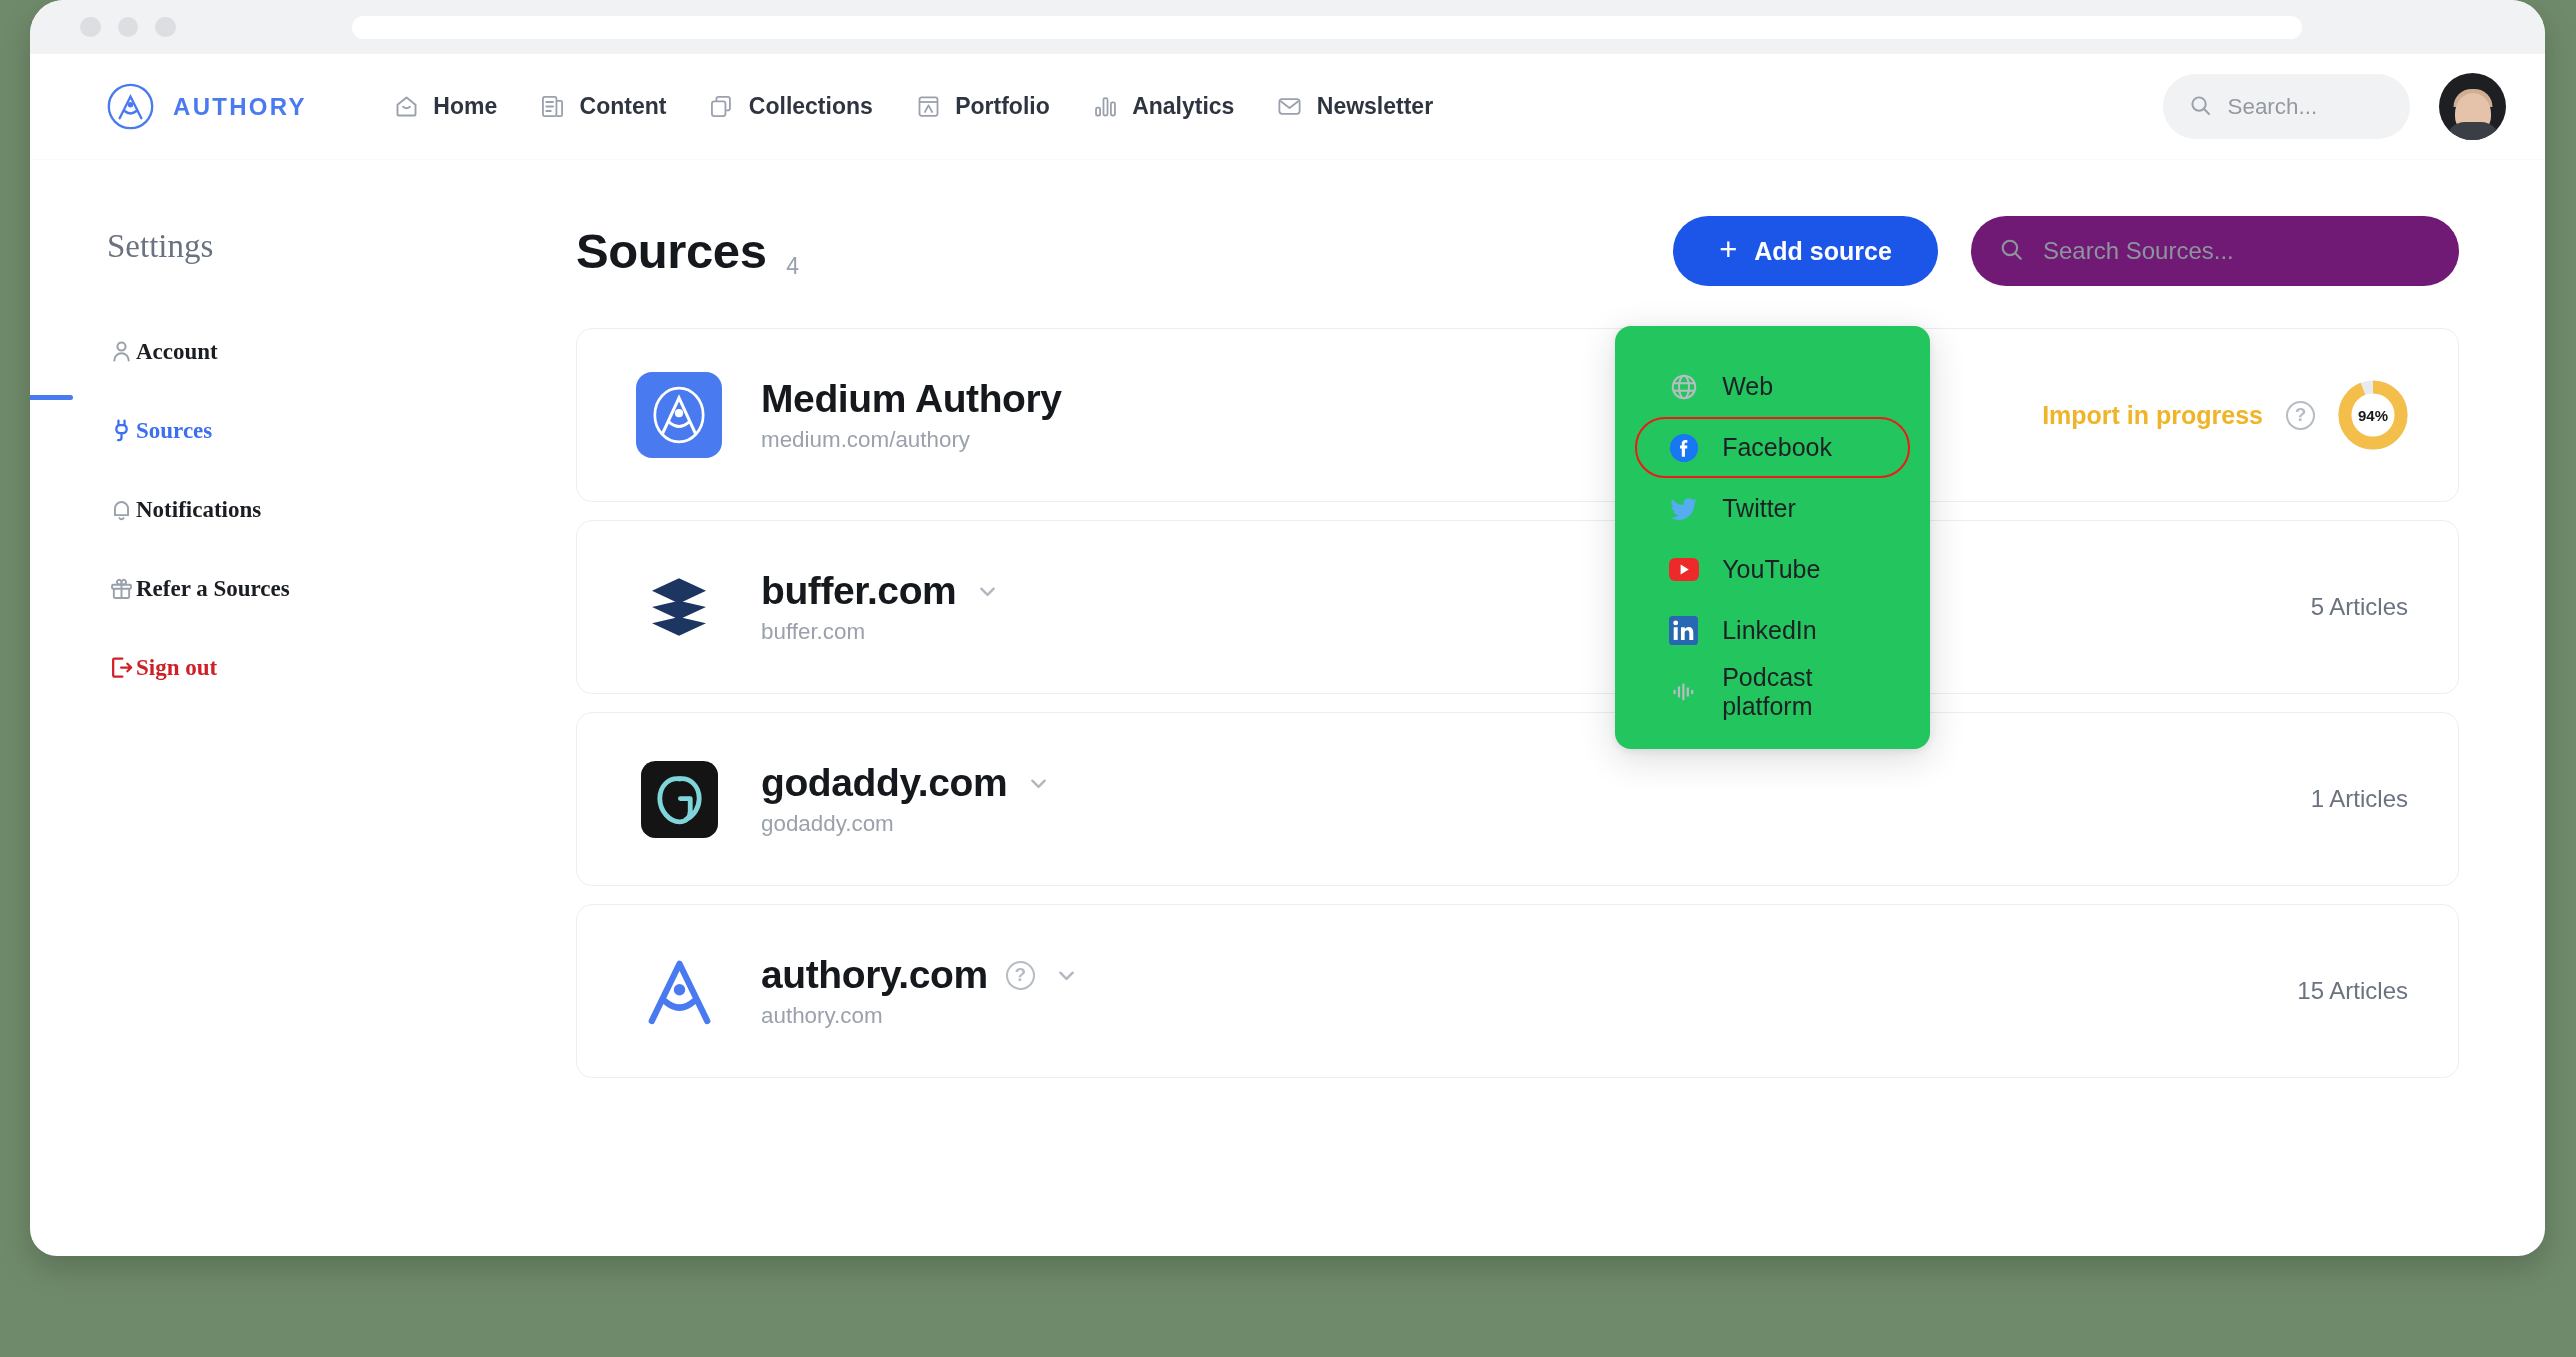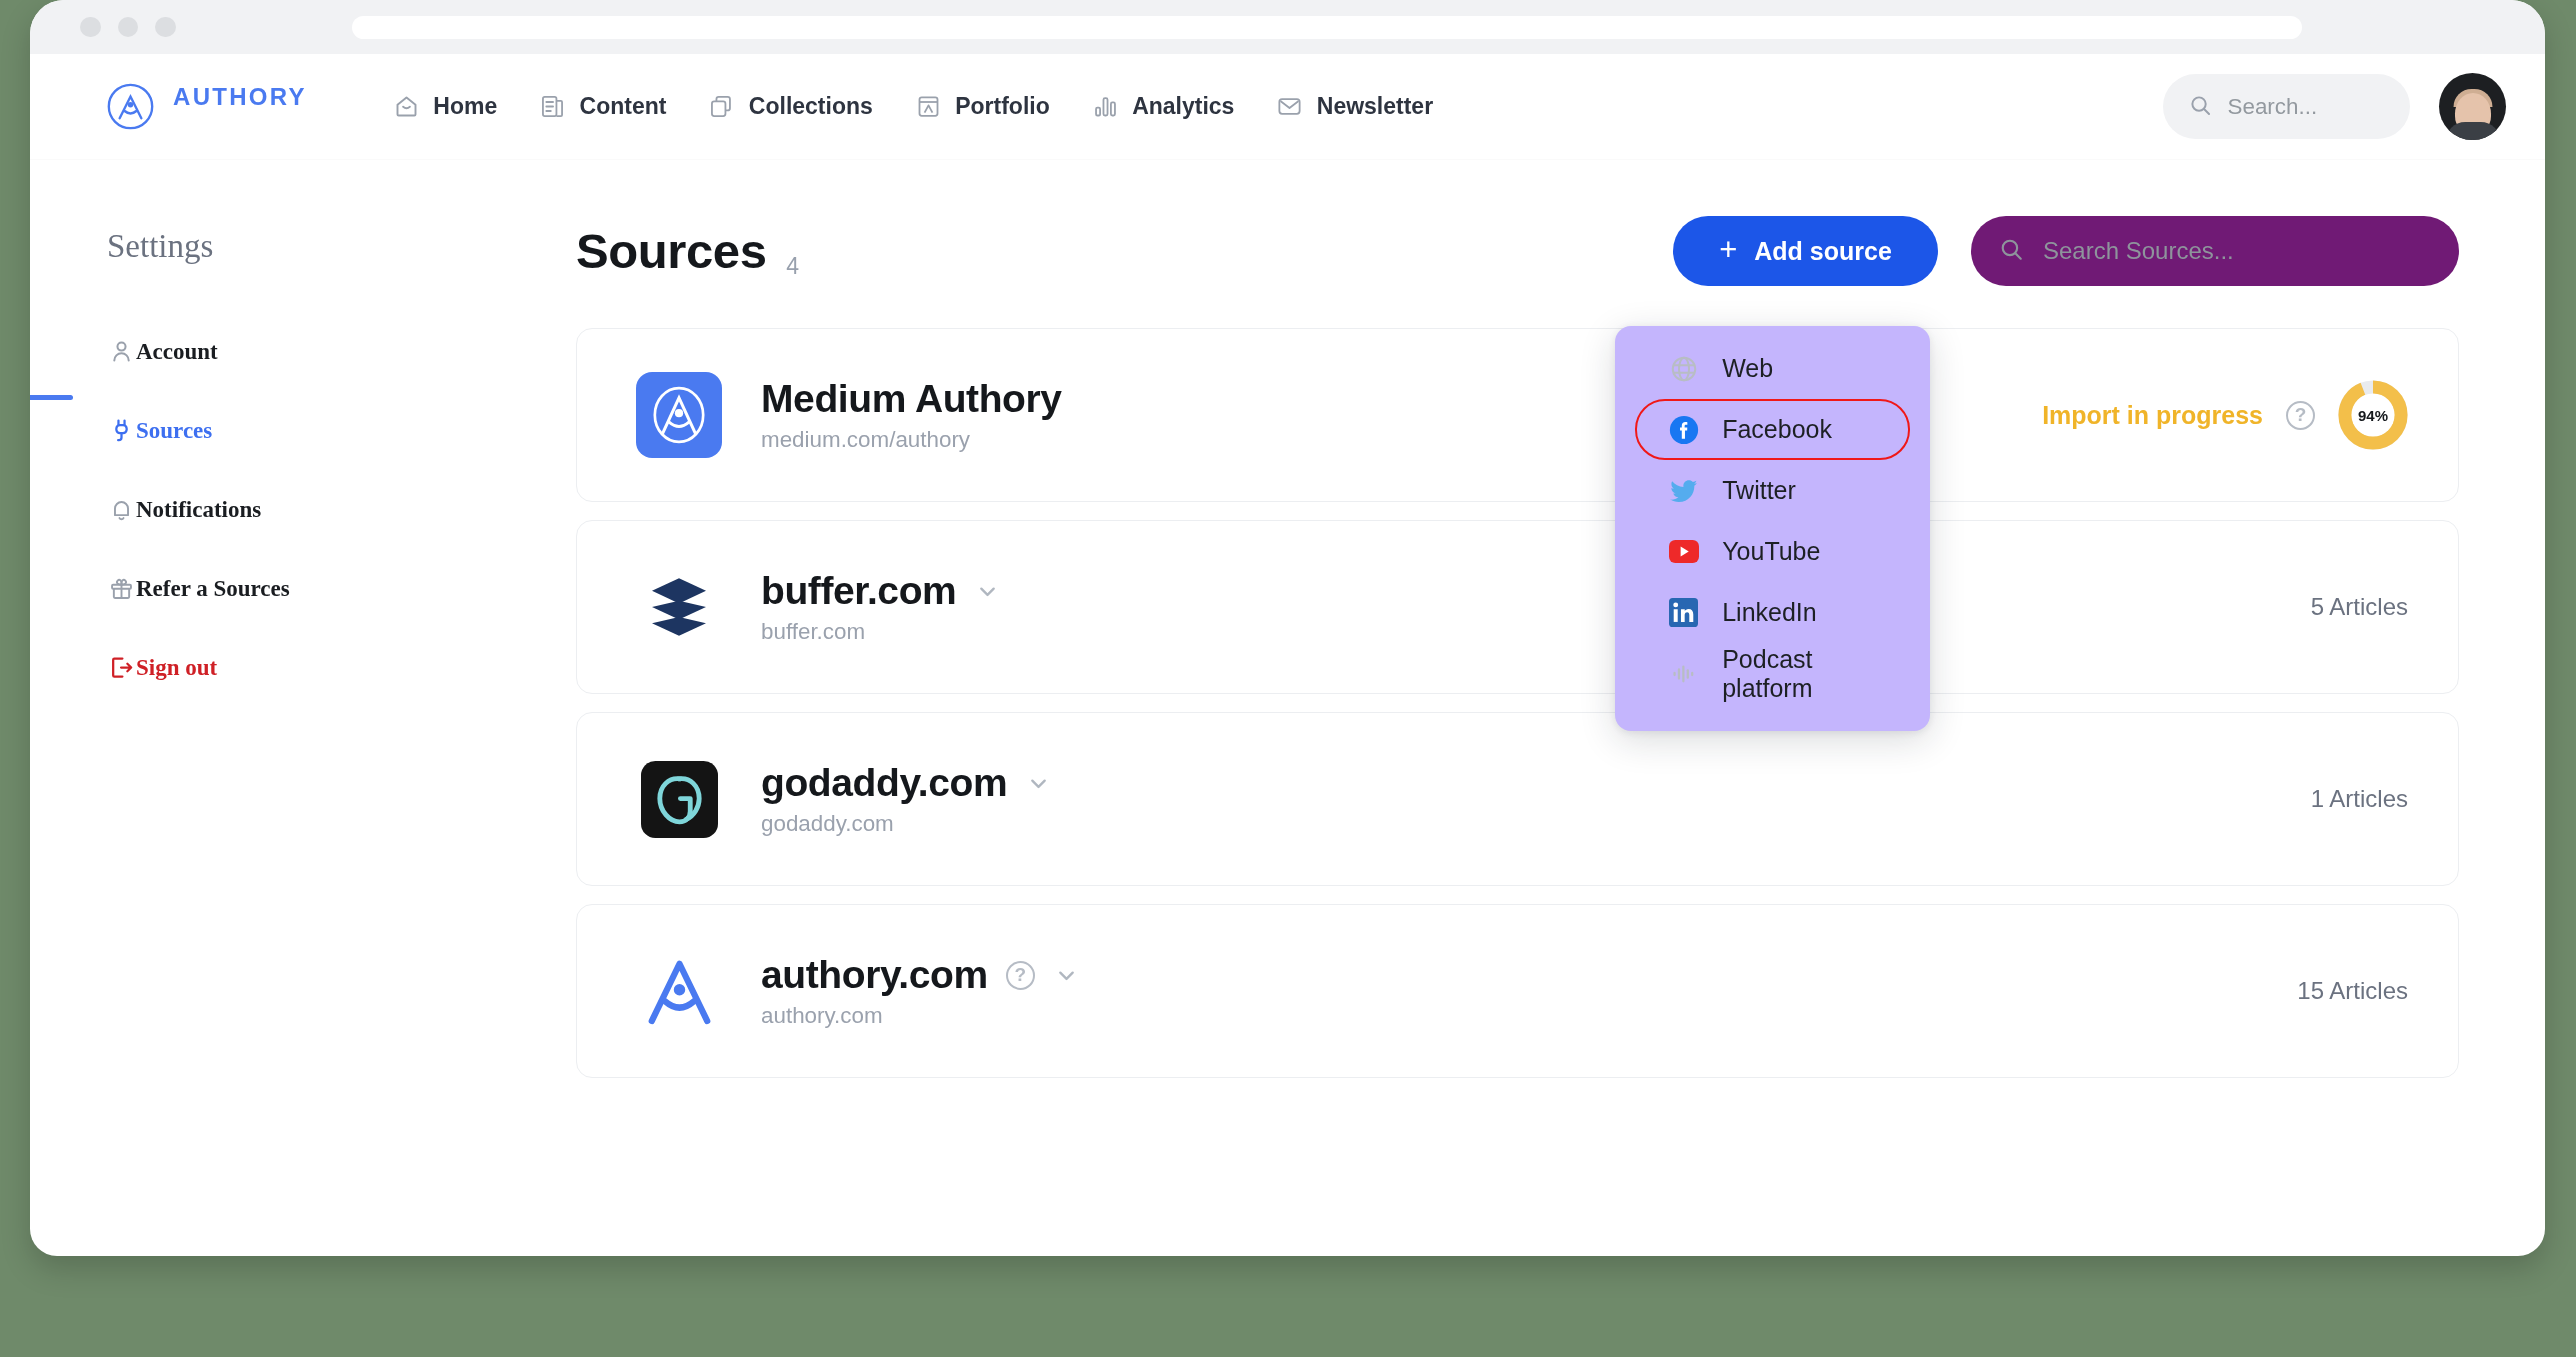--- a/index.html
+++ b/index.html
@@ -75,21 +75,21 @@
   #app-nav {
     height: 106px;
     background: #ffffff;
     display: flex;
     align-items: center;
     position: relative;
     padding: 0 39px 0 77px;
     border-bottom: 0.9px solid rgba(0,0,0,0.02);
   }
 
-  #brand { display: flex; gap: 19px; }
+  #brand { display: flex; align-items: center; gap: 19px; }
   #brand-mark {
     width: 47px; height: 47px;
   }
   #brand-text {
     font-size: 24px;
     letter-spacing: 2.3px;
     font-weight: 600;
     color: #4a7af0;
   }
 
@@ -351,24 +351,24 @@
     display: flex; align-items: center; justify-content: center;
     font-size: 15px; font-weight: 700; color: #15181c;
   }
 
   
   #add-source-menu {
     position: absolute;
     left: 1039px;
     top: 166px;
     width: 315px;
-    background: #c4b5fd;
+    background: #22c55e;
     border-radius: 16px;
     box-shadow: 0 9px 36px rgba(22,28,45,0.16), 0 1.8px 7.2px rgba(22,28,45,0.08);
-    padding: 12px 0 27px 0;
+    padding: 30px 0 27px 0;
     z-index: 50;
   }
   .menu-item {
     height: 61px;
     display: flex;
     align-items: center;
     gap: 21.5px;
     padding: 0 30px;
     cursor: pointer;
     margin: 0 19.7px;

